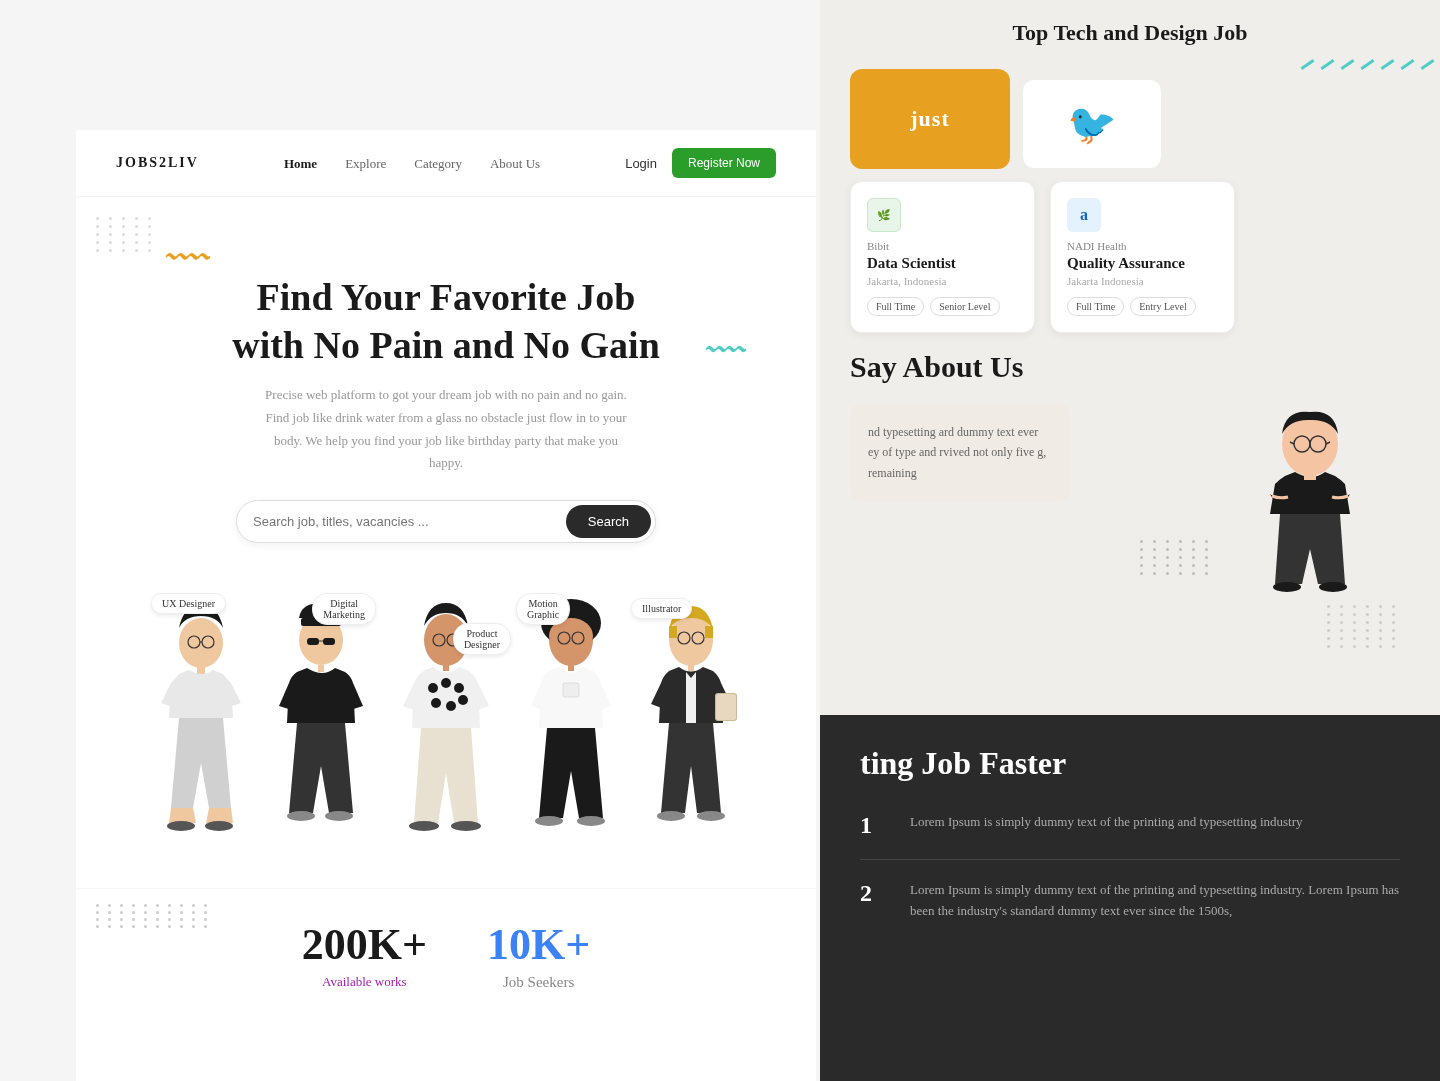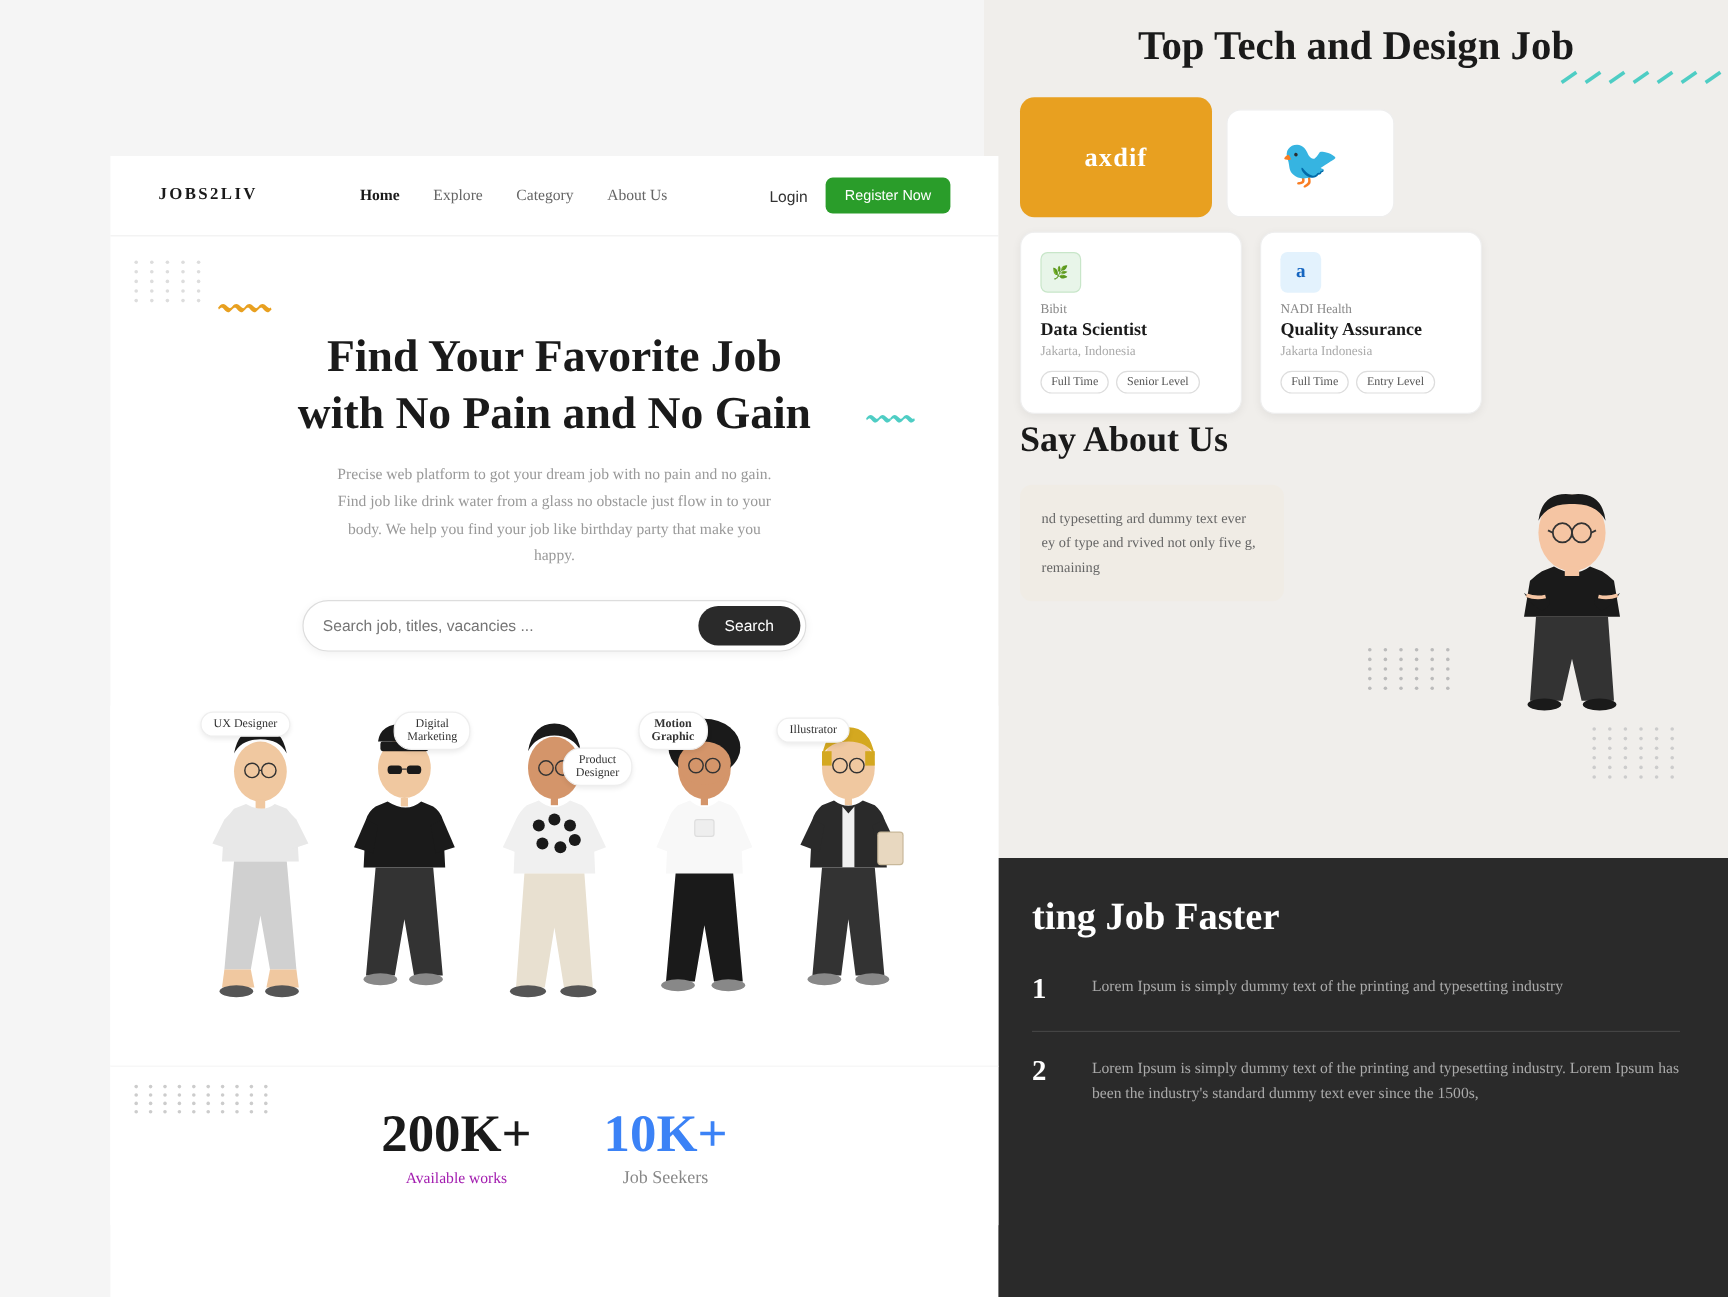--- a/index.html
+++ b/index.html
@@ -11,38 +11,38 @@
       position: relative;
       overflow-x: hidden;
     }
   </style>
 </head>
 <body>
 
 <div style="position:absolute;left:820px;top:0;width:620px;min-height:1081px;background:#f0eeeb;"></div>
 
 <div style="position:absolute;left:820px;top:0;width:620px;padding:20px 30px 10px;">
-  <h2 style="font-family:Georgia,serif;font-weight:900;font-size:34px;color:#1a1a1a;text-align:center;margin-bottom:15px;">Top Tech and Design Job</h2>
+  <h2 style="font-family:Georgia,serif;font-weight:900;font-size:22px;color:#1a1a1a;text-align:center;margin-bottom:15px;">Top Tech and Design Job</h2>
 
   <div style="position:absolute;top:55px;right:0;display:flex;gap:5px;">
     <div style="width:140px;height:18px;display:flex;gap:5px;align-items:center;">
       <div style="width:15px;height:3px;background:#4ECDC4;transform:rotate(-35deg);"></div>
       <div style="width:15px;height:3px;background:#4ECDC4;transform:rotate(-35deg);"></div>
       <div style="width:15px;height:3px;background:#4ECDC4;transform:rotate(-35deg);"></div>
       <div style="width:15px;height:3px;background:#4ECDC4;transform:rotate(-35deg);"></div>
       <div style="width:15px;height:3px;background:#4ECDC4;transform:rotate(-35deg);"></div>
       <div style="width:15px;height:3px;background:#4ECDC4;transform:rotate(-35deg);"></div>
       <div style="width:15px;height:3px;background:#4ECDC4;transform:rotate(-35deg);"></div>
     </div>
   </div>
 
   <div style="display:flex;gap:12px;margin-bottom:12px;justify-content:flex-start;">
 
     <div style="width:160px;height:100px;background:#E8A020;border-radius:12px;display:flex;align-items:center;justify-content:center;margin-top:8px;">
-      <span style="color:#fff;font-size:22px;font-weight:900;letter-spacing:1px;">axdif</span>
+      <span style="color:#fff;font-size:22px;font-weight:900;letter-spacing:1px;">just</span>
     </div>
 
     <div style="width:140px;height:90px;background:#fff;border:1px solid #eee;border-radius:12px;display:flex;align-items:center;justify-content:center;margin-top:18px;">
       <span style="color:#1DA1F2;font-size:40px;">🐦</span>
     </div>
   </div>
 
   <div style="display:flex;gap:15px;">
 
     <div style="background:#fff;border:1px solid #eee;border-radius:12px;padding:16px;width:185px;box-shadow:0 2px 8px rgba(0,0,0,0.06);">
@@ -160,21 +160,21 @@
     <div style="font-size:24px;font-weight:900;color:#fff;min-width:30px;">1</div>
     <div style="font-size:13px;color:#aaa;line-height:1.6;">Lorem Ipsum is simply dummy text of the printing and typesetting industry</div>
   </div>
 
   <div style="display:flex;gap:20px;align-items:flex-start;">
     <div style="font-size:24px;font-weight:900;color:#fff;min-width:30px;">2</div>
     <div style="font-size:13px;color:#aaa;line-height:1.6;">Lorem Ipsum is simply dummy text of the printing and typesetting industry. Lorem Ipsum has been the industry's standard dummy text ever since the 1500s,</div>
   </div>
 </div>
 
-<div style="position:absolute;left:92px;top:130px;width:740px;background:#fff;min-height:951px;">
+<div style="position:absolute;left:76px;top:130px;width:740px;background:#fff;min-height:951px;">
 
   <div style="display:flex;align-items:center;justify-content:space-between;padding:18px 40px;border-bottom:1px solid #f0f0f0;">
     <div style="font-size:14px;font-weight:900;letter-spacing:2px;color:#1a1a1a;">JOBS2LIV</div>
     <ul style="display:flex;gap:28px;list-style:none;">
       <li><a href="#" style="text-decoration:none;color:#1a1a1a;font-size:13px;font-weight:600;">Home</a></li>
       <li><a href="#" style="text-decoration:none;color:#666;font-size:13px;">Explore</a></li>
       <li><a href="#" style="text-decoration:none;color:#666;font-size:13px;">Category</a></li>
       <li><a href="#" style="text-decoration:none;color:#666;font-size:13px;">About Us</a></li>
     </ul>
     <div style="display:flex;gap:15px;align-items:center;">
@@ -292,21 +292,21 @@
         <circle cx="82" cy="112" r="5" fill="#1a1a1a"></circle>
         <path d="M33 95 L22 118 L38 124 L42 100 Z" fill="#f0f0f0"></path>
         <path d="M97 95 L108 118 L92 124 L88 100 Z" fill="#f0f0f0"></path>
         <path d="M40 140 L33 235 L57 235 L65 185 L73 235 L97 235 L90 140Z" fill="#e8e0d0"></path>
         <ellipse cx="43" cy="238" rx="15" ry="5" fill="#555"></ellipse>
         <ellipse cx="85" cy="238" rx="15" ry="5" fill="#555"></ellipse>
       </svg>
     </div>
 
     <div style="display:flex;flex-direction:column;align-items:center;position:relative;">
-      <div style="background:#fff;border:1px solid #eee;border-radius:15px;padding:4px 10px;font-size:10px;color:#333;box-shadow:0 2px 4px rgba(0,0,0,0.08);white-space:nowrap;position:absolute;top:5px;left:5px;z-index:1;text-align:center;font-weight:bold;">Motion<br>Graphic</div>
+      <div style="background:#fff;border:1px solid #eee;border-radius:15px;padding:4px 10px;font-size:10px;color:#333;box-shadow:0 2px 4px rgba(0,0,0,0.08);white-space:nowrap;position:absolute;top:5px;left:5px;z-index:1;text-align:center;">Motion<br>Graphic</div>
       <svg width="120" height="290" viewBox="0 0 120 290">
         <ellipse cx="60" cy="52" rx="22" ry="26" fill="#d4956a"></ellipse>
 
         <ellipse cx="60" cy="35" rx="30" ry="24" fill="#1a1a1a"></ellipse>
         <ellipse cx="60" cy="48" rx="22" ry="18" fill="#d4956a"></ellipse>
         <circle cx="53" cy="50" r="6" fill="none" stroke="#333" stroke-width="1.2"></circle>
         <circle cx="67" cy="50" r="6" fill="none" stroke="#333" stroke-width="1.2"></circle>
         <rect x="57" y="76" width="6" height="7" fill="#d4956a"></rect>
         <path d="M38 83 Q32 88 30 95 L28 140 L92 140 L90 95 Q88 88 82 83 L72 79 Q60 90 48 79 Z" fill="#f8f8f8"></path>
 

